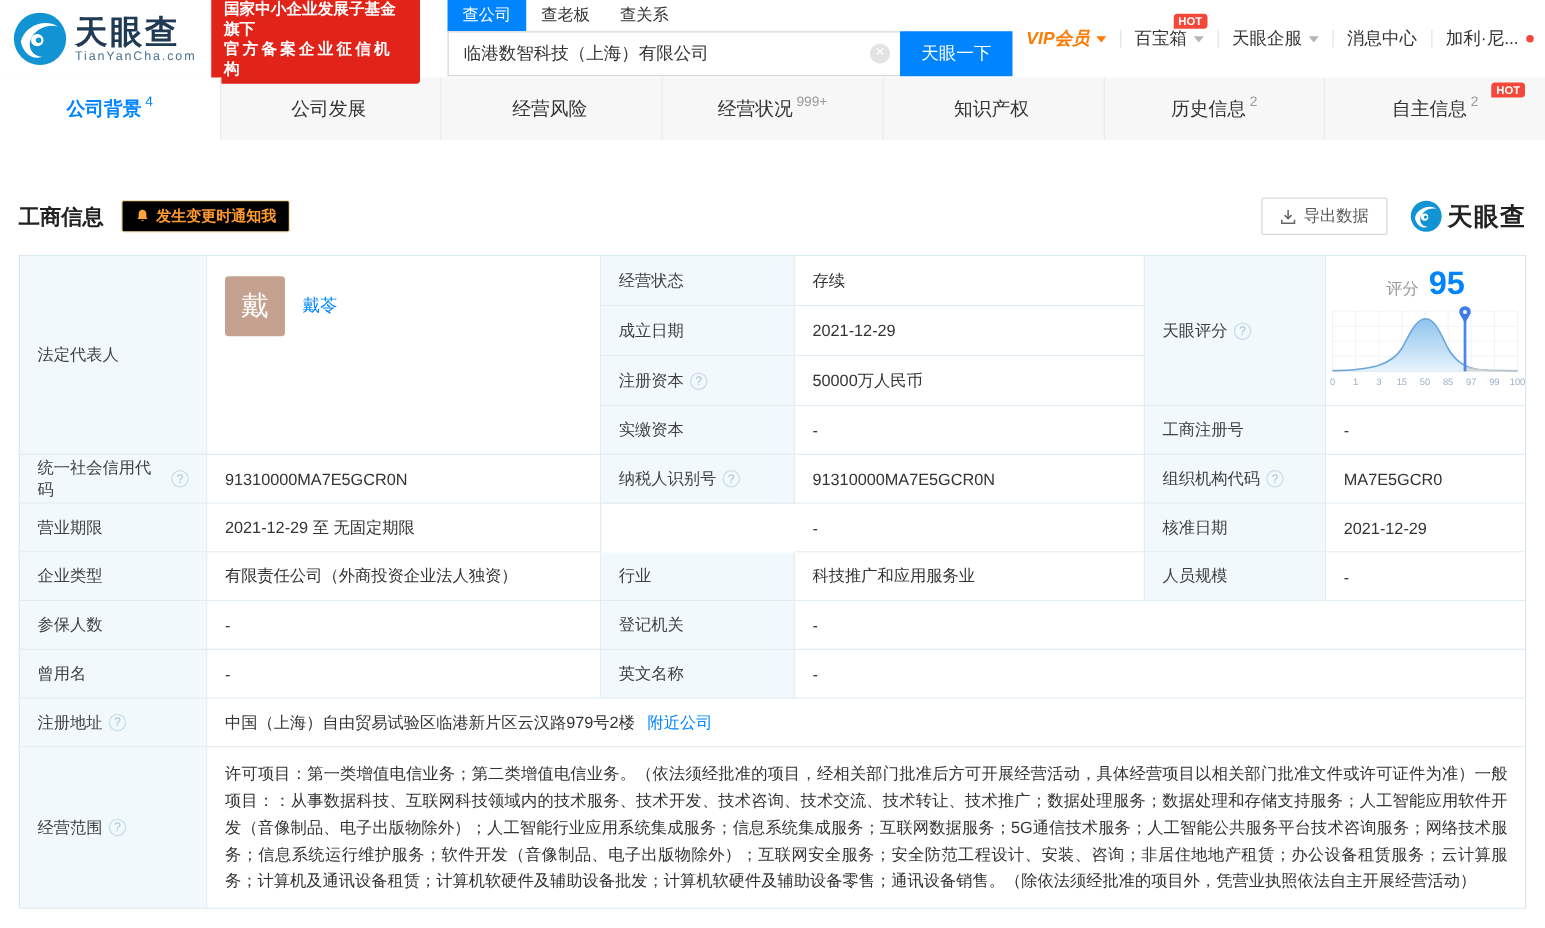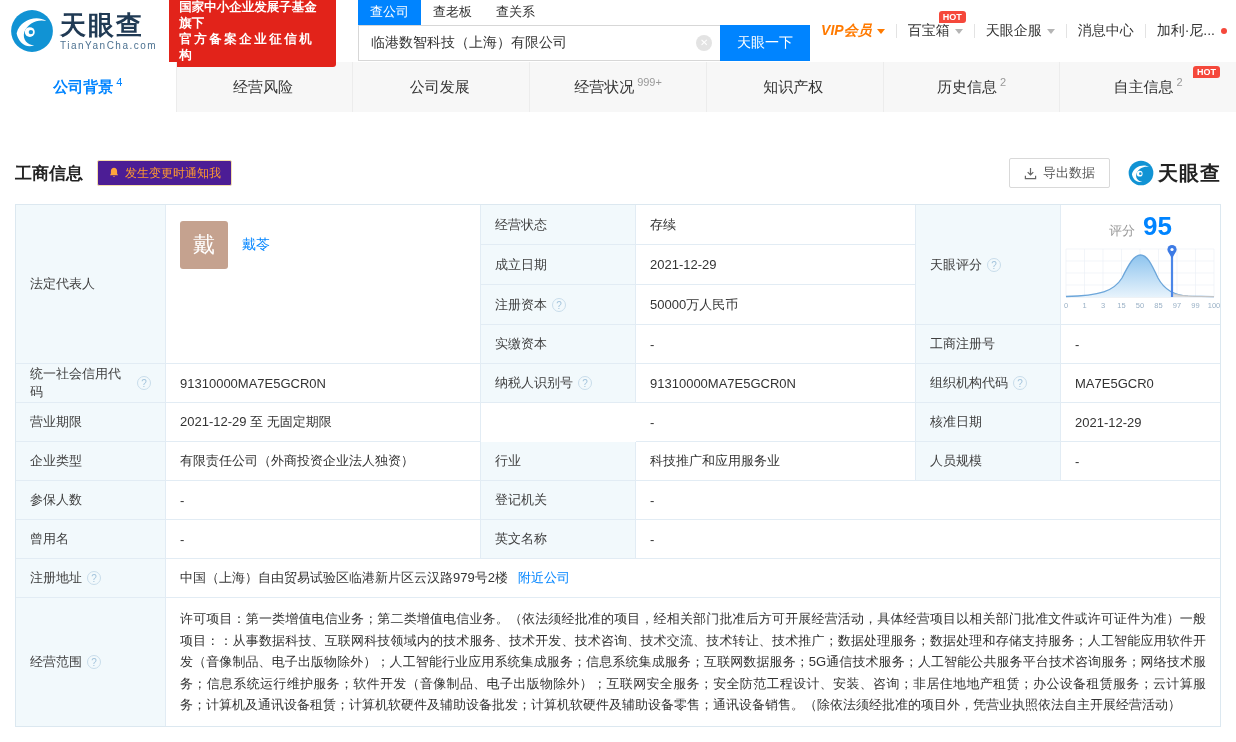--- a/index.html
+++ b/index.html
@@ -48,22 +48,22 @@
   .nav-tab:last-child { border-right:none; }
   .nav-tab.active { background:#fff; color:#0084ff; font-weight:bold; }
   .nav-count { font-size:11px; color:#999; margin-left:3px; transform:translateY(-5px); font-weight:normal; }
   .nav-tab.active .nav-count { color:#0084ff; }
   .nav-tab .hot-badge { position:absolute; top:4px; right:16px; }
 
   
   .section { display:flex; align-items:center; margin:46px 15px 16px; }
   .section-title { font-size:17px; font-weight:bold; color:#222; }
   .notify-btn { margin-left:14px; display:inline-flex; align-items:center; gap:5px; height:26px;
-    padding:0 10px; border:1px solid #f4ddad; background:#4c1d95; color:#ff9a2e; font-size:12px;
-    border-radius:2px; cursor:pointer; font-family:inherit; }
+    padding:0 10px; border:1px solid #f4ddad; background:#000000; color:#ff9a2e; font-size:12px;
+    border-radius:2px; cursor:pointer; font-family:inherit;font-weight:bold; }
   .spacer { flex:1; }
   .export-btn { display:inline-flex; align-items:center; gap:6px; height:30px; padding:0 14px;
     border:1px solid #d9d9d9; background:#fff; color:#595959; font-size:13px; cursor:pointer;
     border-radius:2px; font-family:inherit; }
   .watermark { display:flex; align-items:center; margin-left:18px; }
   .watermark-text { font-size:20px; font-weight:bold; color:#222; margin-left:4px; letter-spacing:1px; }
 
   
   .biz-table { display:grid; margin:0 15px;
     grid-template-columns:150px 315px 155px 280px 145px 1fr;
@@ -156,25 +156,25 @@
     </div>
   </div>
 </div>
 
 <div class="nav">
   <div class="nav-tab active">
     <span>公司背景</span>
       <span class="nav-count">4</span>
   </div>
   <div class="nav-tab">
+    <span>公司发展</span>
+      <span class="nav-count"></span>
+  </div>
+  <div class="nav-tab">
     <span>经营风险</span>
-      <span class="nav-count"></span>
-  </div>
-  <div class="nav-tab">
-    <span>公司发展</span>
       <span class="nav-count"></span>
   </div>
   <div class="nav-tab">
     <span>经营状况</span>
       <span class="nav-count">999+</span>
   </div>
   <div class="nav-tab">
     <span>知识产权</span>
       <span class="nav-count"></span>
   </div>

